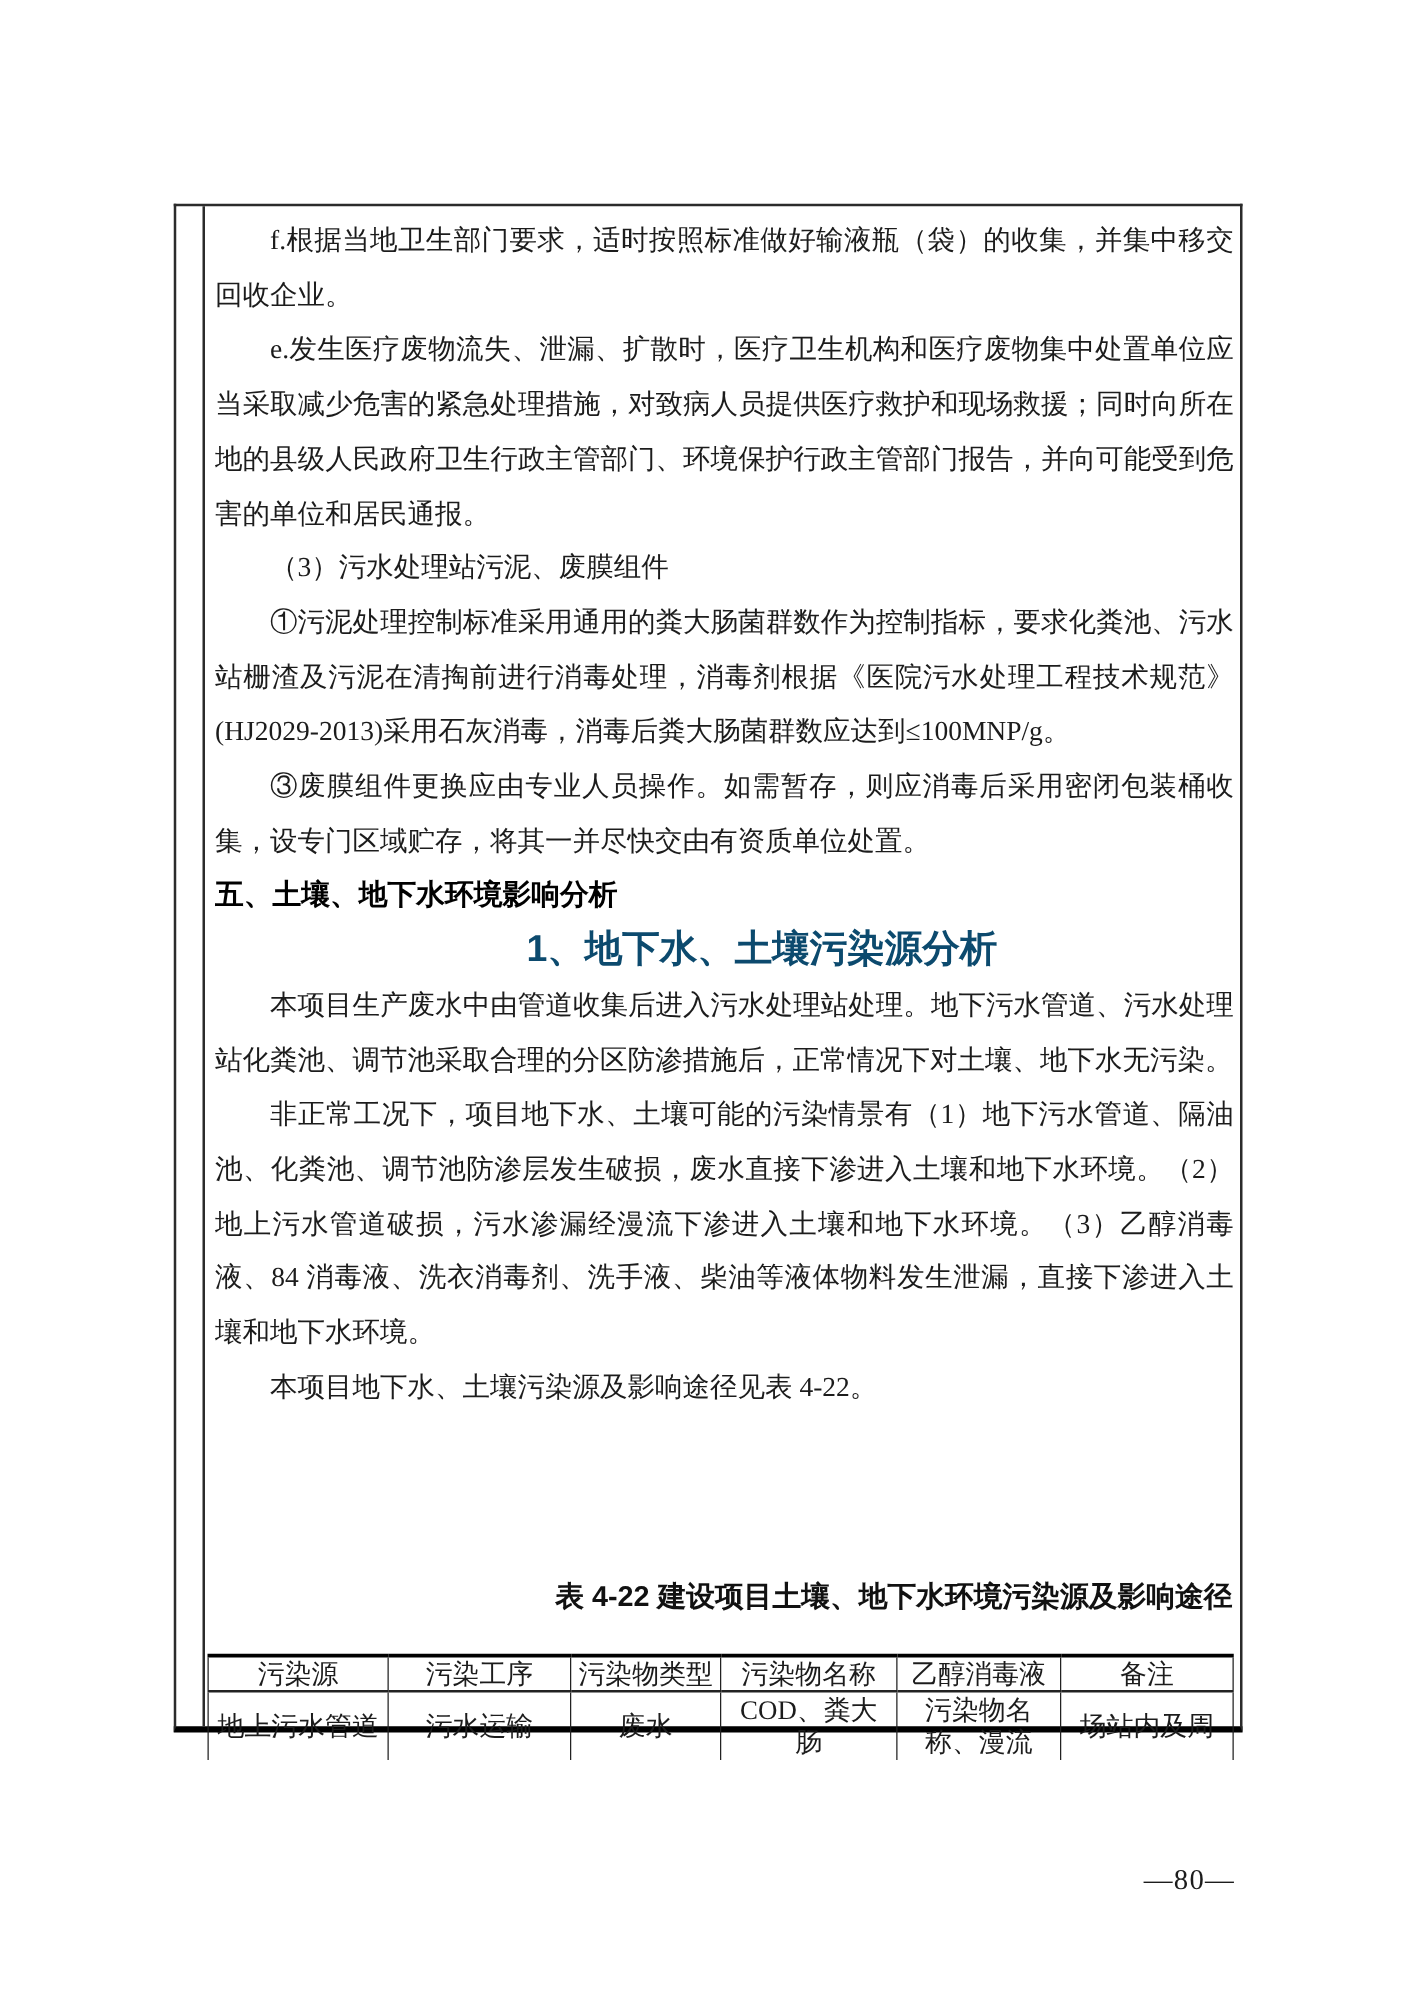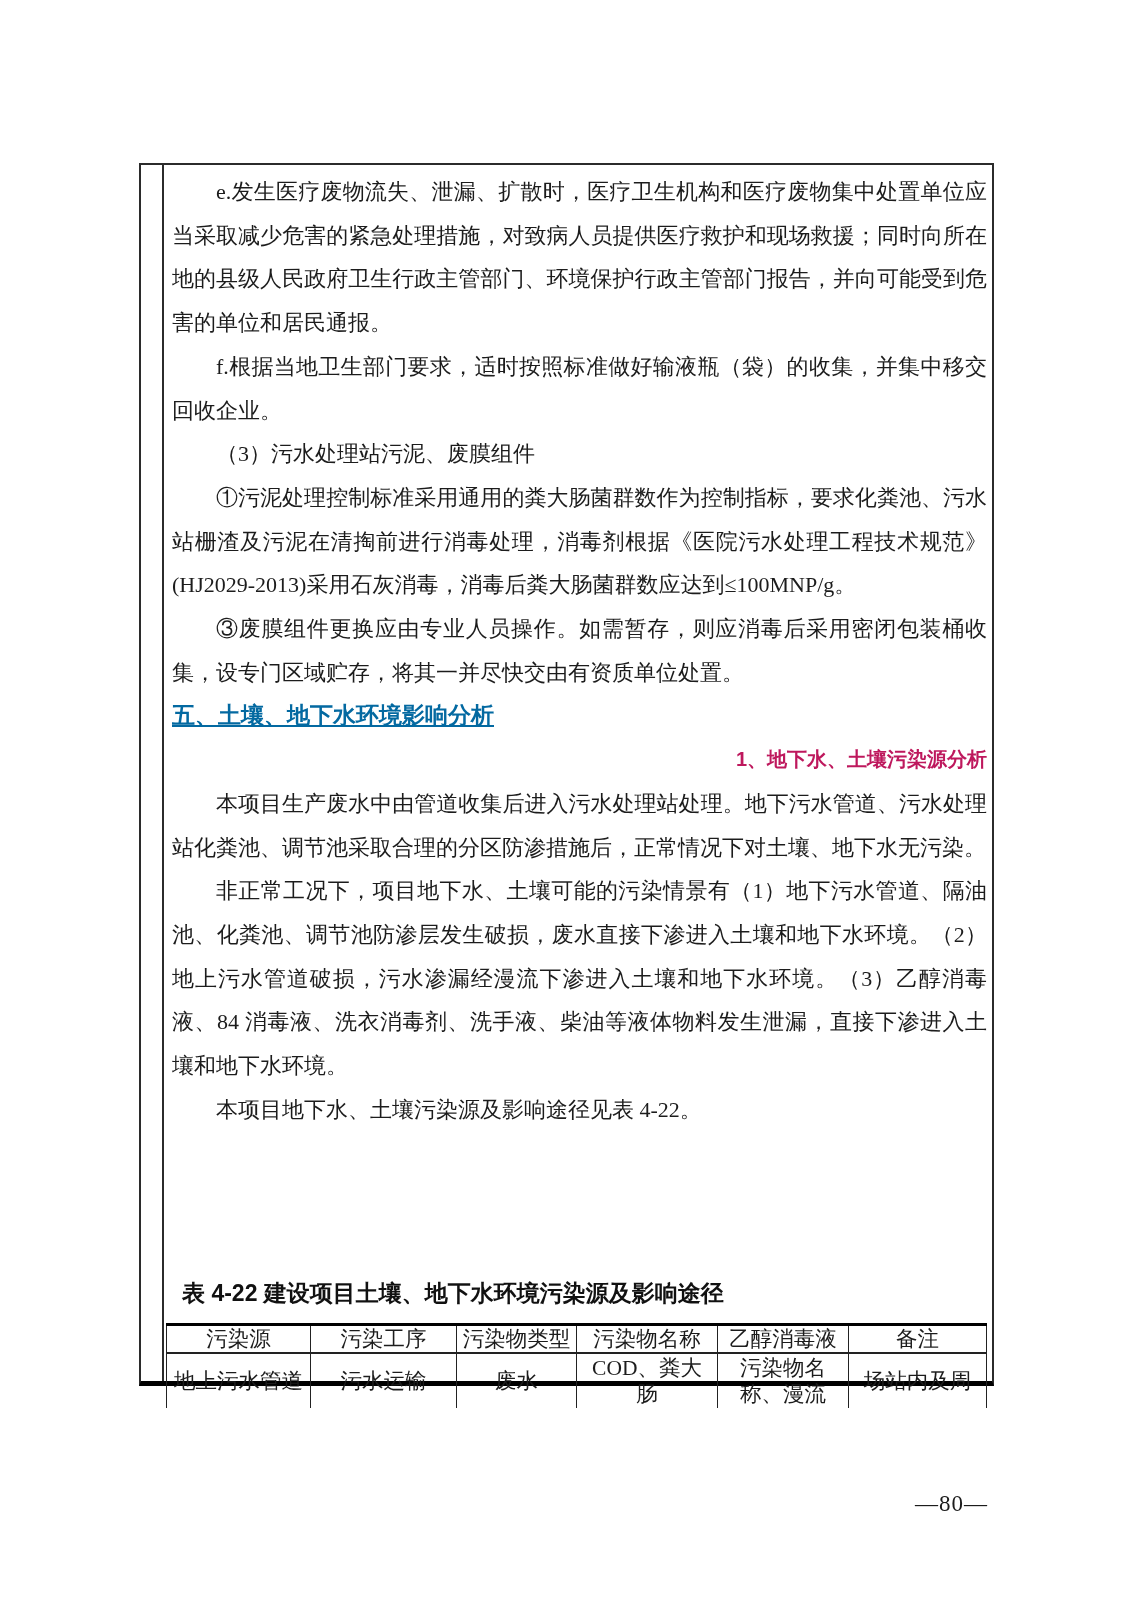--- a/index.html
+++ b/index.html
@@ -36,43 +36,42 @@
     margin: 0;
     font-size: 22px;
     line-height: 43.7px;
     text-align: justify;
   }
   p.ind { text-indent: 2em; }
   p.h-main {
     font-family: "Liberation Sans", "DejaVu Sans", sans-serif;
     font-weight: bold;
     font-size: 23px;
-    color: #0369a1;
+    color: #000000;
     text-align: left;
-    text-decoration: underline;
   }
   p.h-sub {
     font-family: "Liberation Sans", "DejaVu Sans", sans-serif;
     font-weight: bold;
-    font-size: 20px;
-    color: #be185d;
+    font-size: 30px;
+    color: #0c4a6e;
     text-indent: 2em;
-    text-align: right;
+    text-align: center;
   }
   .table-title {
     position: absolute;
     left: 25px; top: 1093px;
     width: 820px;
-    text-align: left;
+    text-align: right;
     font-family: "Liberation Sans", "DejaVu Sans", sans-serif;
     font-weight: bold;
     font-size: 23px;
     line-height: 38px;
     color: #111;
-    margin: 16px;
+    margin: 0;
   }
   table.pollution {
     position: absolute;
     left: 25px; top: 1132px;
     width: 820px;
     border-collapse: collapse;
     table-layout: fixed;
     font-size: 21.5px;
     color: #1c1c1c;
     margin-top: 26px;
@@ -107,22 +106,22 @@
     color: #1c1c1c;
   }
 </style>
 </head>
 <body>
 
 <div class="content-box">
   <div class="gutter-line"></div>
 
   <div class="text-area">
+    <p class="ind">f.根据当地卫生部门要求，适时按照标准做好输液瓶（袋）的收集，并集中移交回收企业。</p>
     <p class="ind">e.发生医疗废物流失、泄漏、扩散时，医疗卫生机构和医疗废物集中处置单位应当采取减少危害的紧急处理措施，对致病人员提供医疗救护和现场救援；同时向所在地的县级人民政府卫生行政主管部门、环境保护行政主管部门报告，并向可能受到危害的单位和居民通报。</p>
-    <p class="ind">f.根据当地卫生部门要求，适时按照标准做好输液瓶（袋）的收集，并集中移交回收企业。</p>
     <p class="ind">（3）污水处理站污泥、废膜组件</p>
     <p class="ind">①污泥处理控制标准采用通用的粪大肠菌群数作为控制指标，要求化粪池、污水站栅渣及污泥在清掏前进行消毒处理，消毒剂根据《医院污水处理工程技术规范》(HJ2029-2013)采用石灰消毒，消毒后粪大肠菌群数应达到≤100MNP/g。</p>
     <p class="ind">③废膜组件更换应由专业人员操作。如需暂存，则应消毒后采用密闭包装桶收集，设专门区域贮存，将其一并尽快交由有资质单位处置。</p>
     <p class="h-main">五、土壤、地下水环境影响分析</p>
     <p class="h-sub">1、地下水、土壤污染源分析</p>
     <p class="ind">本项目生产废水中由管道收集后进入污水处理站处理。地下污水管道、污水处理站化粪池、调节池采取合理的分区防渗措施后，正常情况下对土壤、地下水无污染。</p>
     <p class="ind">非正常工况下，项目地下水、土壤可能的污染情景有（1）地下污水管道、隔油池、化粪池、调节池防渗层发生破损，废水直接下渗进入土壤和地下水环境。（2）地上污水管道破损，污水渗漏经漫流下渗进入土壤和地下水环境。（3）乙醇消毒液、84 消毒液、洗衣消毒剂、洗手液、柴油等液体物料发生泄漏，直接下渗进入土壤和地下水环境。</p>
     <p class="ind">本项目地下水、土壤污染源及影响途径见表 4-22。</p>
   </div>
 

